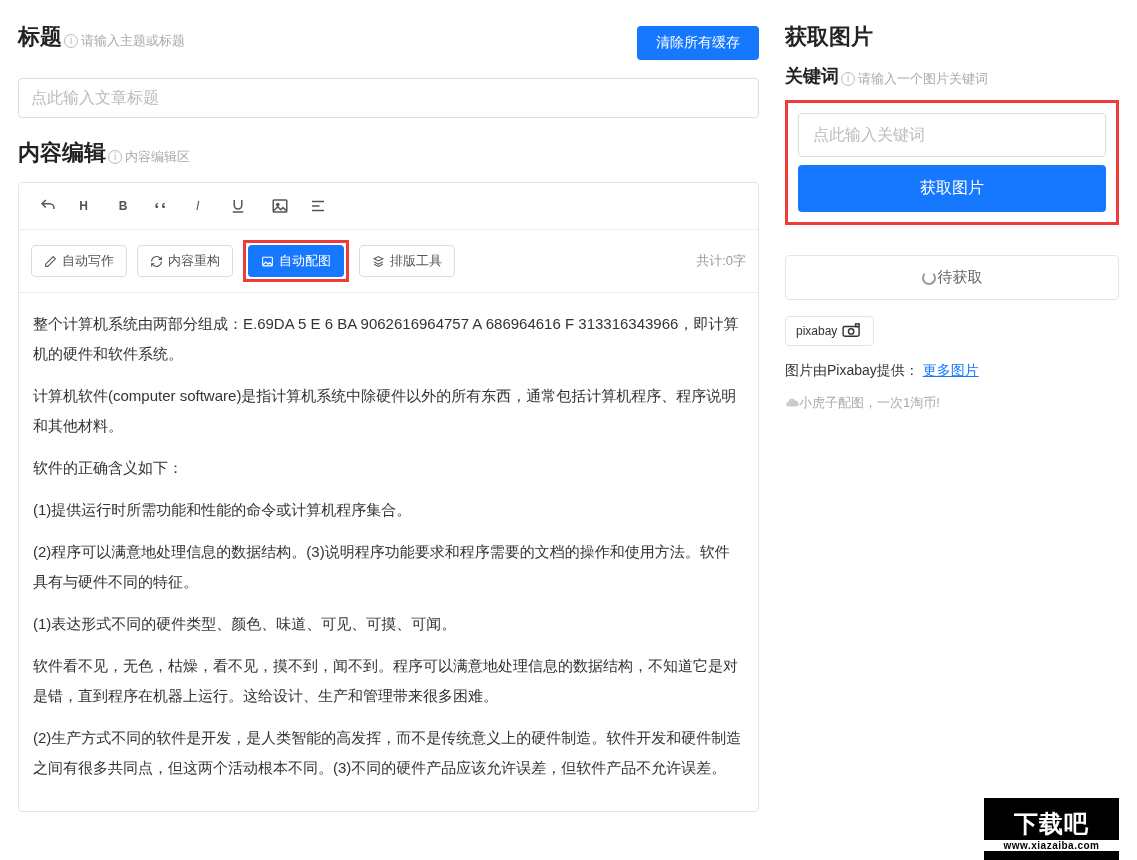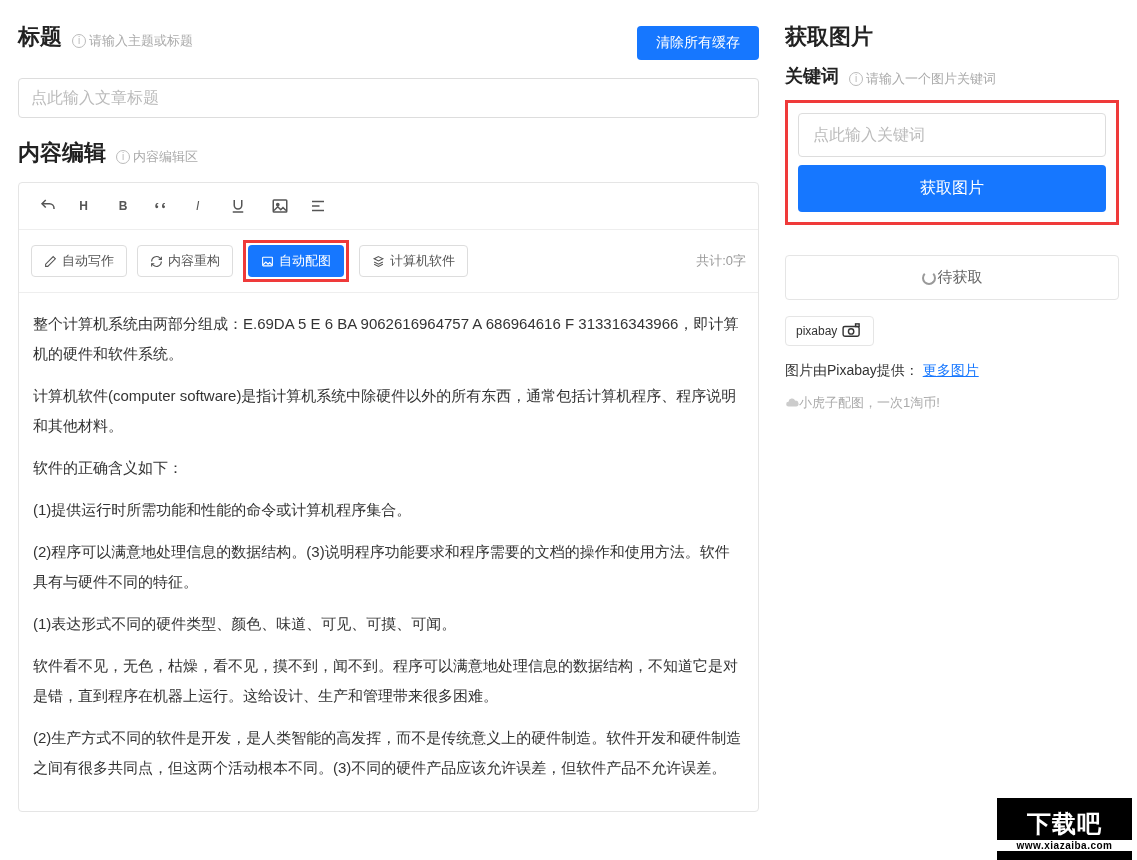--- a/index.html
+++ b/index.html
@@ -1,20 +1,20 @@
 <!DOCTYPE html>
 <html><head>
 <meta charset="utf-8">
 <style>
 * { margin: 0; padding: 0; box-sizing: border-box; }
 body { font-family: -apple-system, BlinkMacSystemFont, "Segoe UI", "PingFang SC", "Microsoft YaHei", sans-serif; background: #fff; font-size: 14px; color: #333; }
 .page { display: flex; width: 1137px; height: 860px; }
 .main-col { flex: 1; padding: 22px 18px 0 18px; min-width: 0; }
 .right-col { width: 360px; padding: 22px 18px 0 8px; position: relative; }
-.section-title { display: flex; align-items: baseline; gap: 10px; margin-bottom: 12px; }
+.section-title { display: flex; align-items: baseline; gap: 2px; margin-bottom: 12px; }
 .section-title h2 { font-size: 22px; font-weight: 600; color: #222; }
 .section-title .hint { color: #aaa; font-size: 13px; display: flex; align-items: center; gap: 3px; }
 .hint-icon { display: inline-flex; align-items: center; justify-content: center; width: 14px; height: 14px; border: 1px solid #bbb; border-radius: 50%; font-size: 10px; color: #bbb; }
 .title-row { display: flex; justify-content: space-between; align-items: center; margin-bottom: 14px; }
 .btn { display: inline-flex; align-items: center; justify-content: center; gap: 5px; padding: 7px 18px; border-radius: 4px; cursor: pointer; font-size: 14px; border: 1px solid transparent; white-space: nowrap; }
 .btn-primary { background: #1677ff; color: #fff; }
 .btn-outline { background: #fff; border: 1px solid #ddd; color: #555; }
 .input-text { width: 100%; padding: 10px 12px; border: 1px solid #ddd; border-radius: 4px; font-size: 16px; color: #333; outline: none; }
 .input-text::placeholder { color: #bbb; }
 .editor-box { border: 1px solid #e5e5e5; border-radius: 4px; margin-top: 14px; }
@@ -31,21 +31,21 @@
 .right-highlight { border: 3px solid #ef3a3a; padding: 10px; margin-top: 8px; display: flex; flex-direction: column; gap: 8px; }
 .right-input { width: 100%; padding: 12px 14px; border: 1px solid #ddd; border-radius: 4px; font-size: 16px; }
 .right-input::placeholder { color: #bbb; }
 .btn-block { width: 100%; padding: 12px 0; font-size: 16px; }
 .status-bar { margin-top: 30px; border: 1px solid #e5e5e5; border-radius: 4px; padding: 12px 0; text-align: center; color: #666; font-size: 15px; display: flex; align-items: center; justify-content: center; gap: 2px; }
 .loading-icon { width: 14px; height: 14px; border: 2px solid #999; border-top-color: transparent; border-radius: 50%; display: inline-block; }
 .pixabay-badge { margin-top: 16px; border: 1px solid #e5e5e5; border-radius: 4px; padding: 6px 10px; display: inline-flex; align-items: center; gap: 4px; font-size: 12px; color: #333; font-weight: 500; }
 .image-credit { margin-top: 16px; font-size: 14px; color: #333; }
 .image-credit a { color: #1677ff; text-decoration: underline; }
 .footer-note { margin-top: 14px; color: #aaa; font-size: 13px; display: flex; align-items: center; gap: 0; }
-.watermark { position: absolute; right: 5px; bottom: 0; width: 135px; height: 62px; background: #000; color: #fff; display: flex; flex-direction: column; align-items: center; justify-content: center; font-weight: bold; }
+.watermark { position: absolute; right: 18px; bottom: 0; width: 135px; height: 62px; background: #000; color: #fff; display: flex; flex-direction: column; align-items: center; justify-content: center; font-weight: bold; }
 .watermark .big { font-size: 24px; letter-spacing: 1px; font-family: "SimHei", sans-serif; }
 .watermark .small { font-size: 10px; letter-spacing: 0.5px; background: #fff; color: #000; padding: 0 20px; }
 svg { display: block; }
 </style>
 </head>
 <body>
 
 <div class="page">
   <div class="main-col">
     <div class="title-row">
@@ -140,21 +140,21 @@
                 <rect x="3" y="4" width="18" height="16" rx="1"></rect>
                 <path d="M4 18l5-5 4 4 3-3 4 4"></path>
               </svg>
             <span>自动配图</span>
           </button>
         </span>
         <button class="btn btn-outline btn-sm">
           <svg width="13" height="13" viewBox="0 0 24 24" fill="none" stroke="currentColor" stroke-width="2">
               <path d="M12 3l8 4-8 4-8-4 8-4zM4 13l8 4 8-4M4 17l8 4 8-4"></path>
             </svg>
-          <span>计算机软件</span>
+          <span>排版工具</span>
         </button>
         <div class="spacer"></div>
         <span class="word-count">共计:0字</span>
       </div>
 
       <div class="content-area">
         <p>整个计算机系统由两部分组成：E.69DA 5 E 6 BA 9062616964757 A 686964616 F 313316343966，即计算机的硬件和软件系统。</p>
         <p>计算机软件(computer software)是指计算机系统中除硬件以外的所有东西，通常包括计算机程序、程序说明和其他材料。</p>
         <p>软件的正确含义如下：</p>
         <p>(1)提供运行时所需功能和性能的命令或计算机程序集合。</p>

